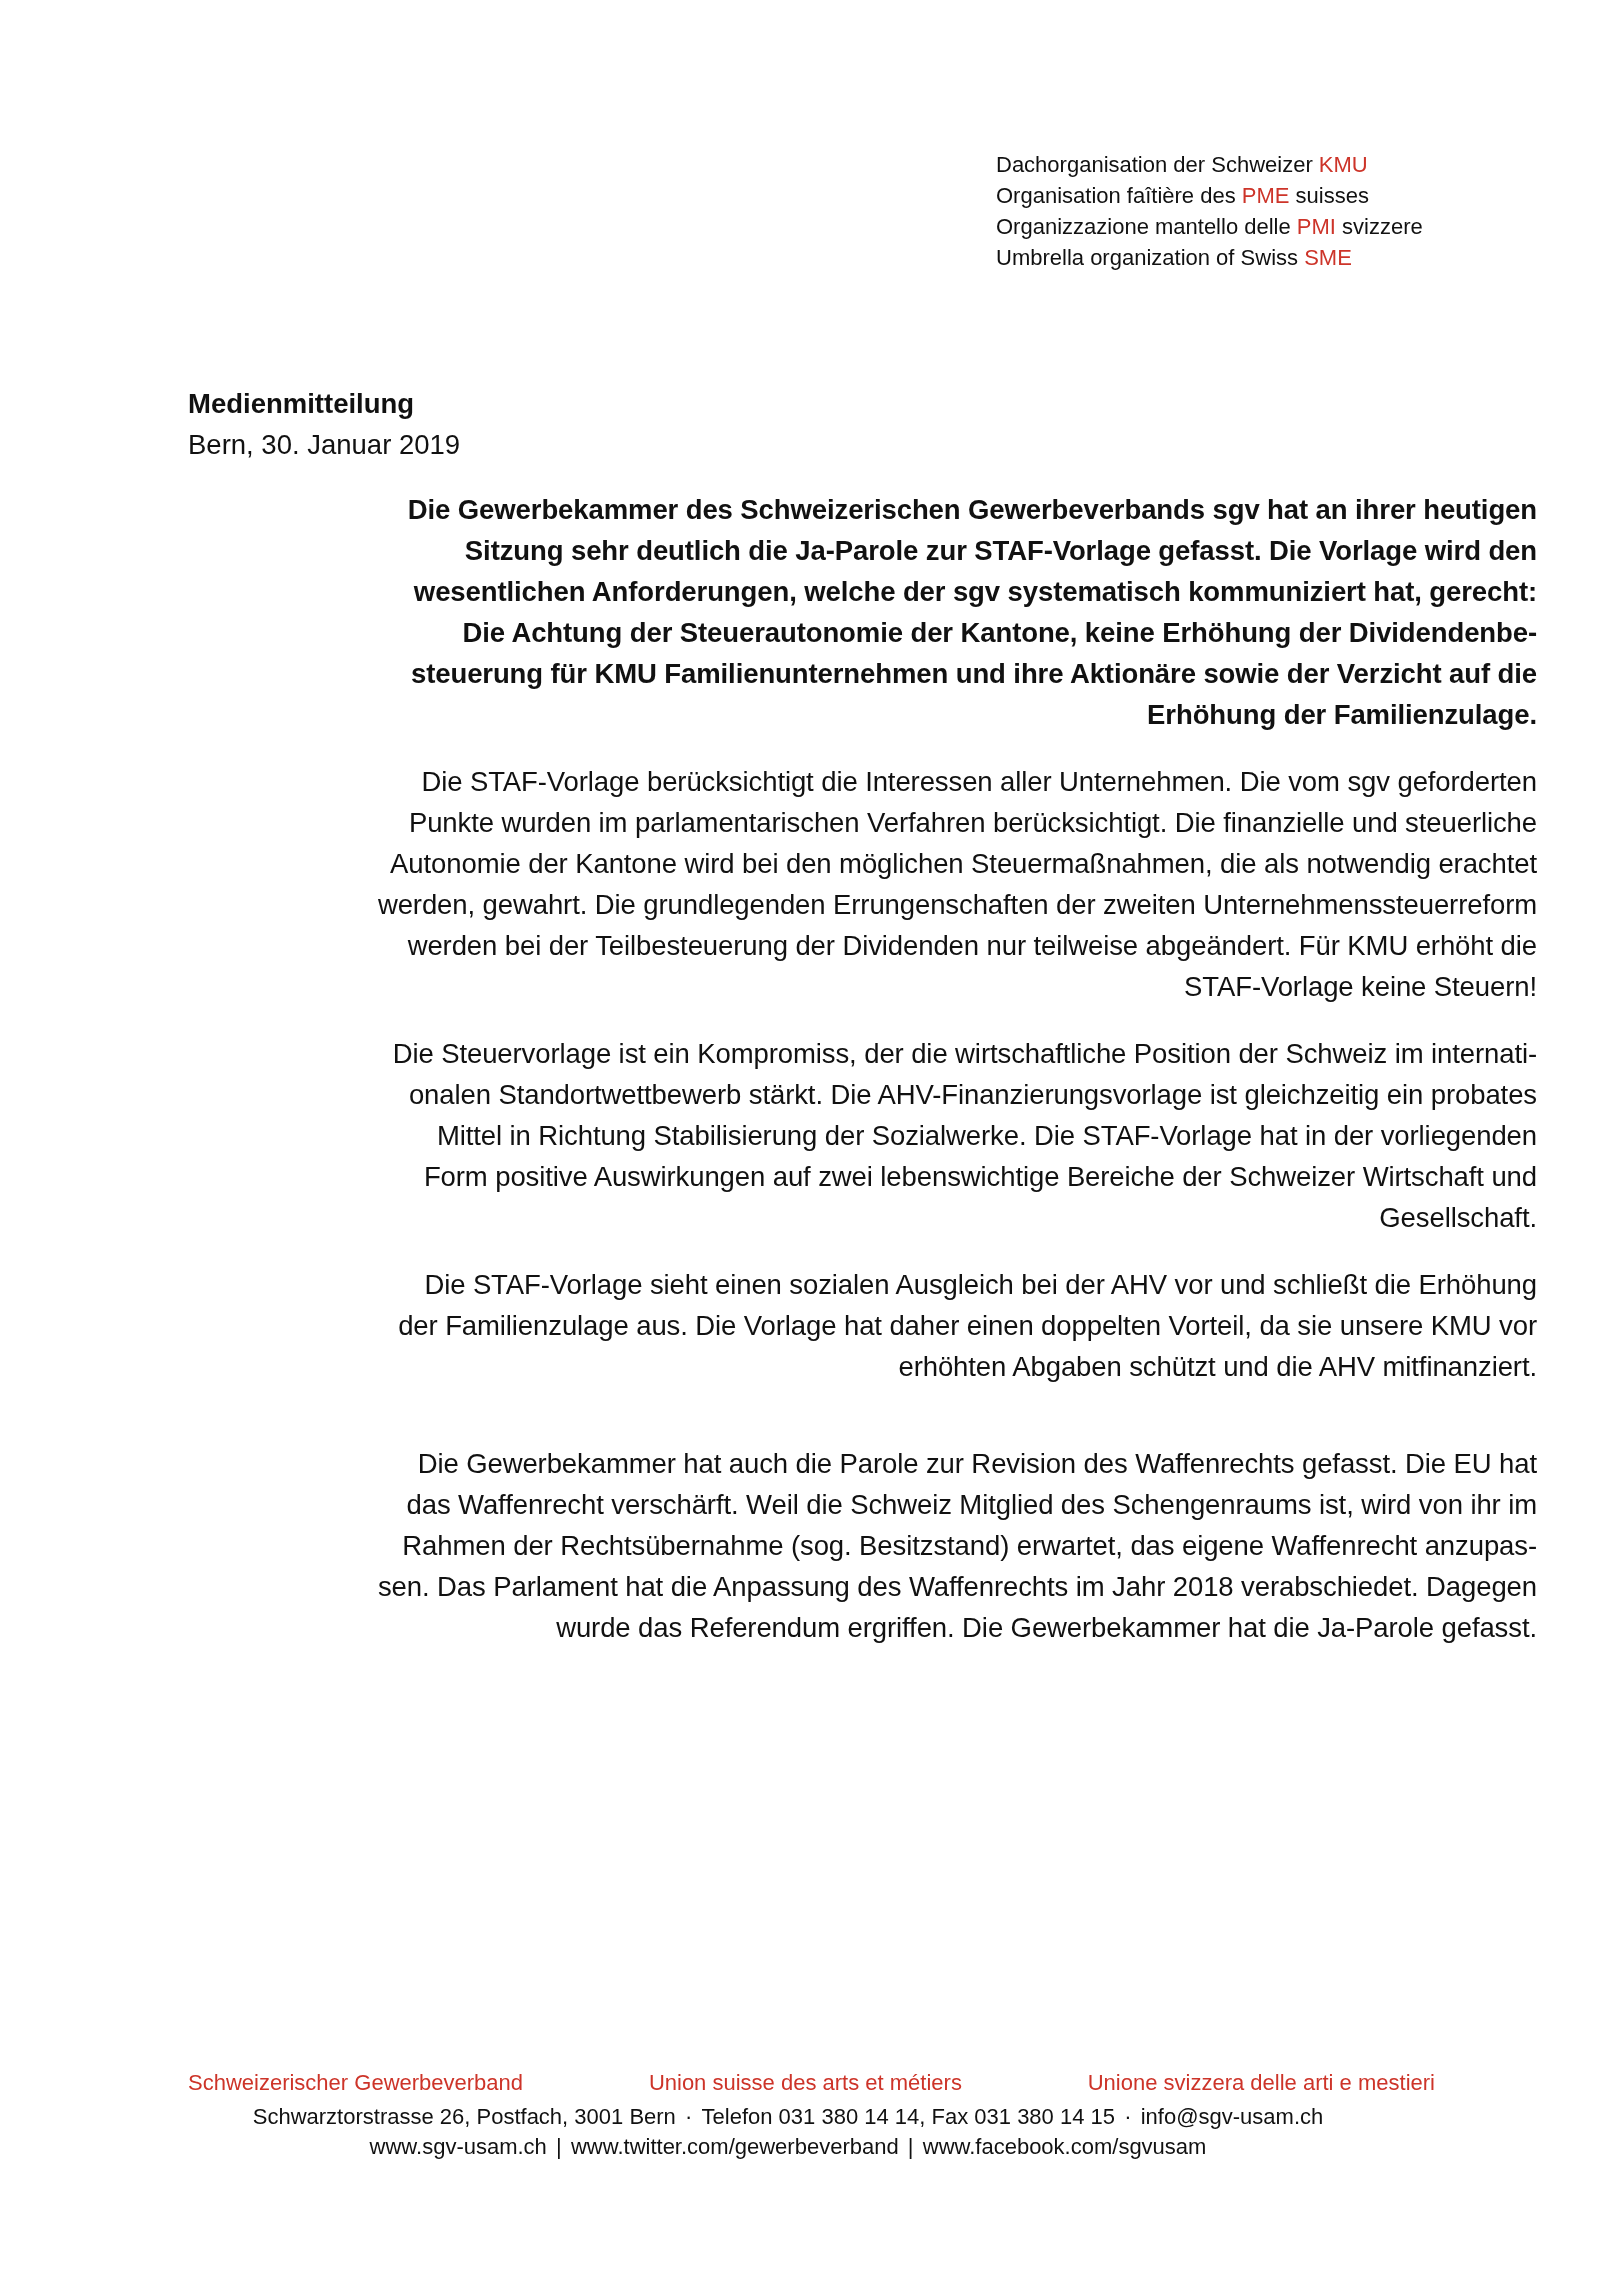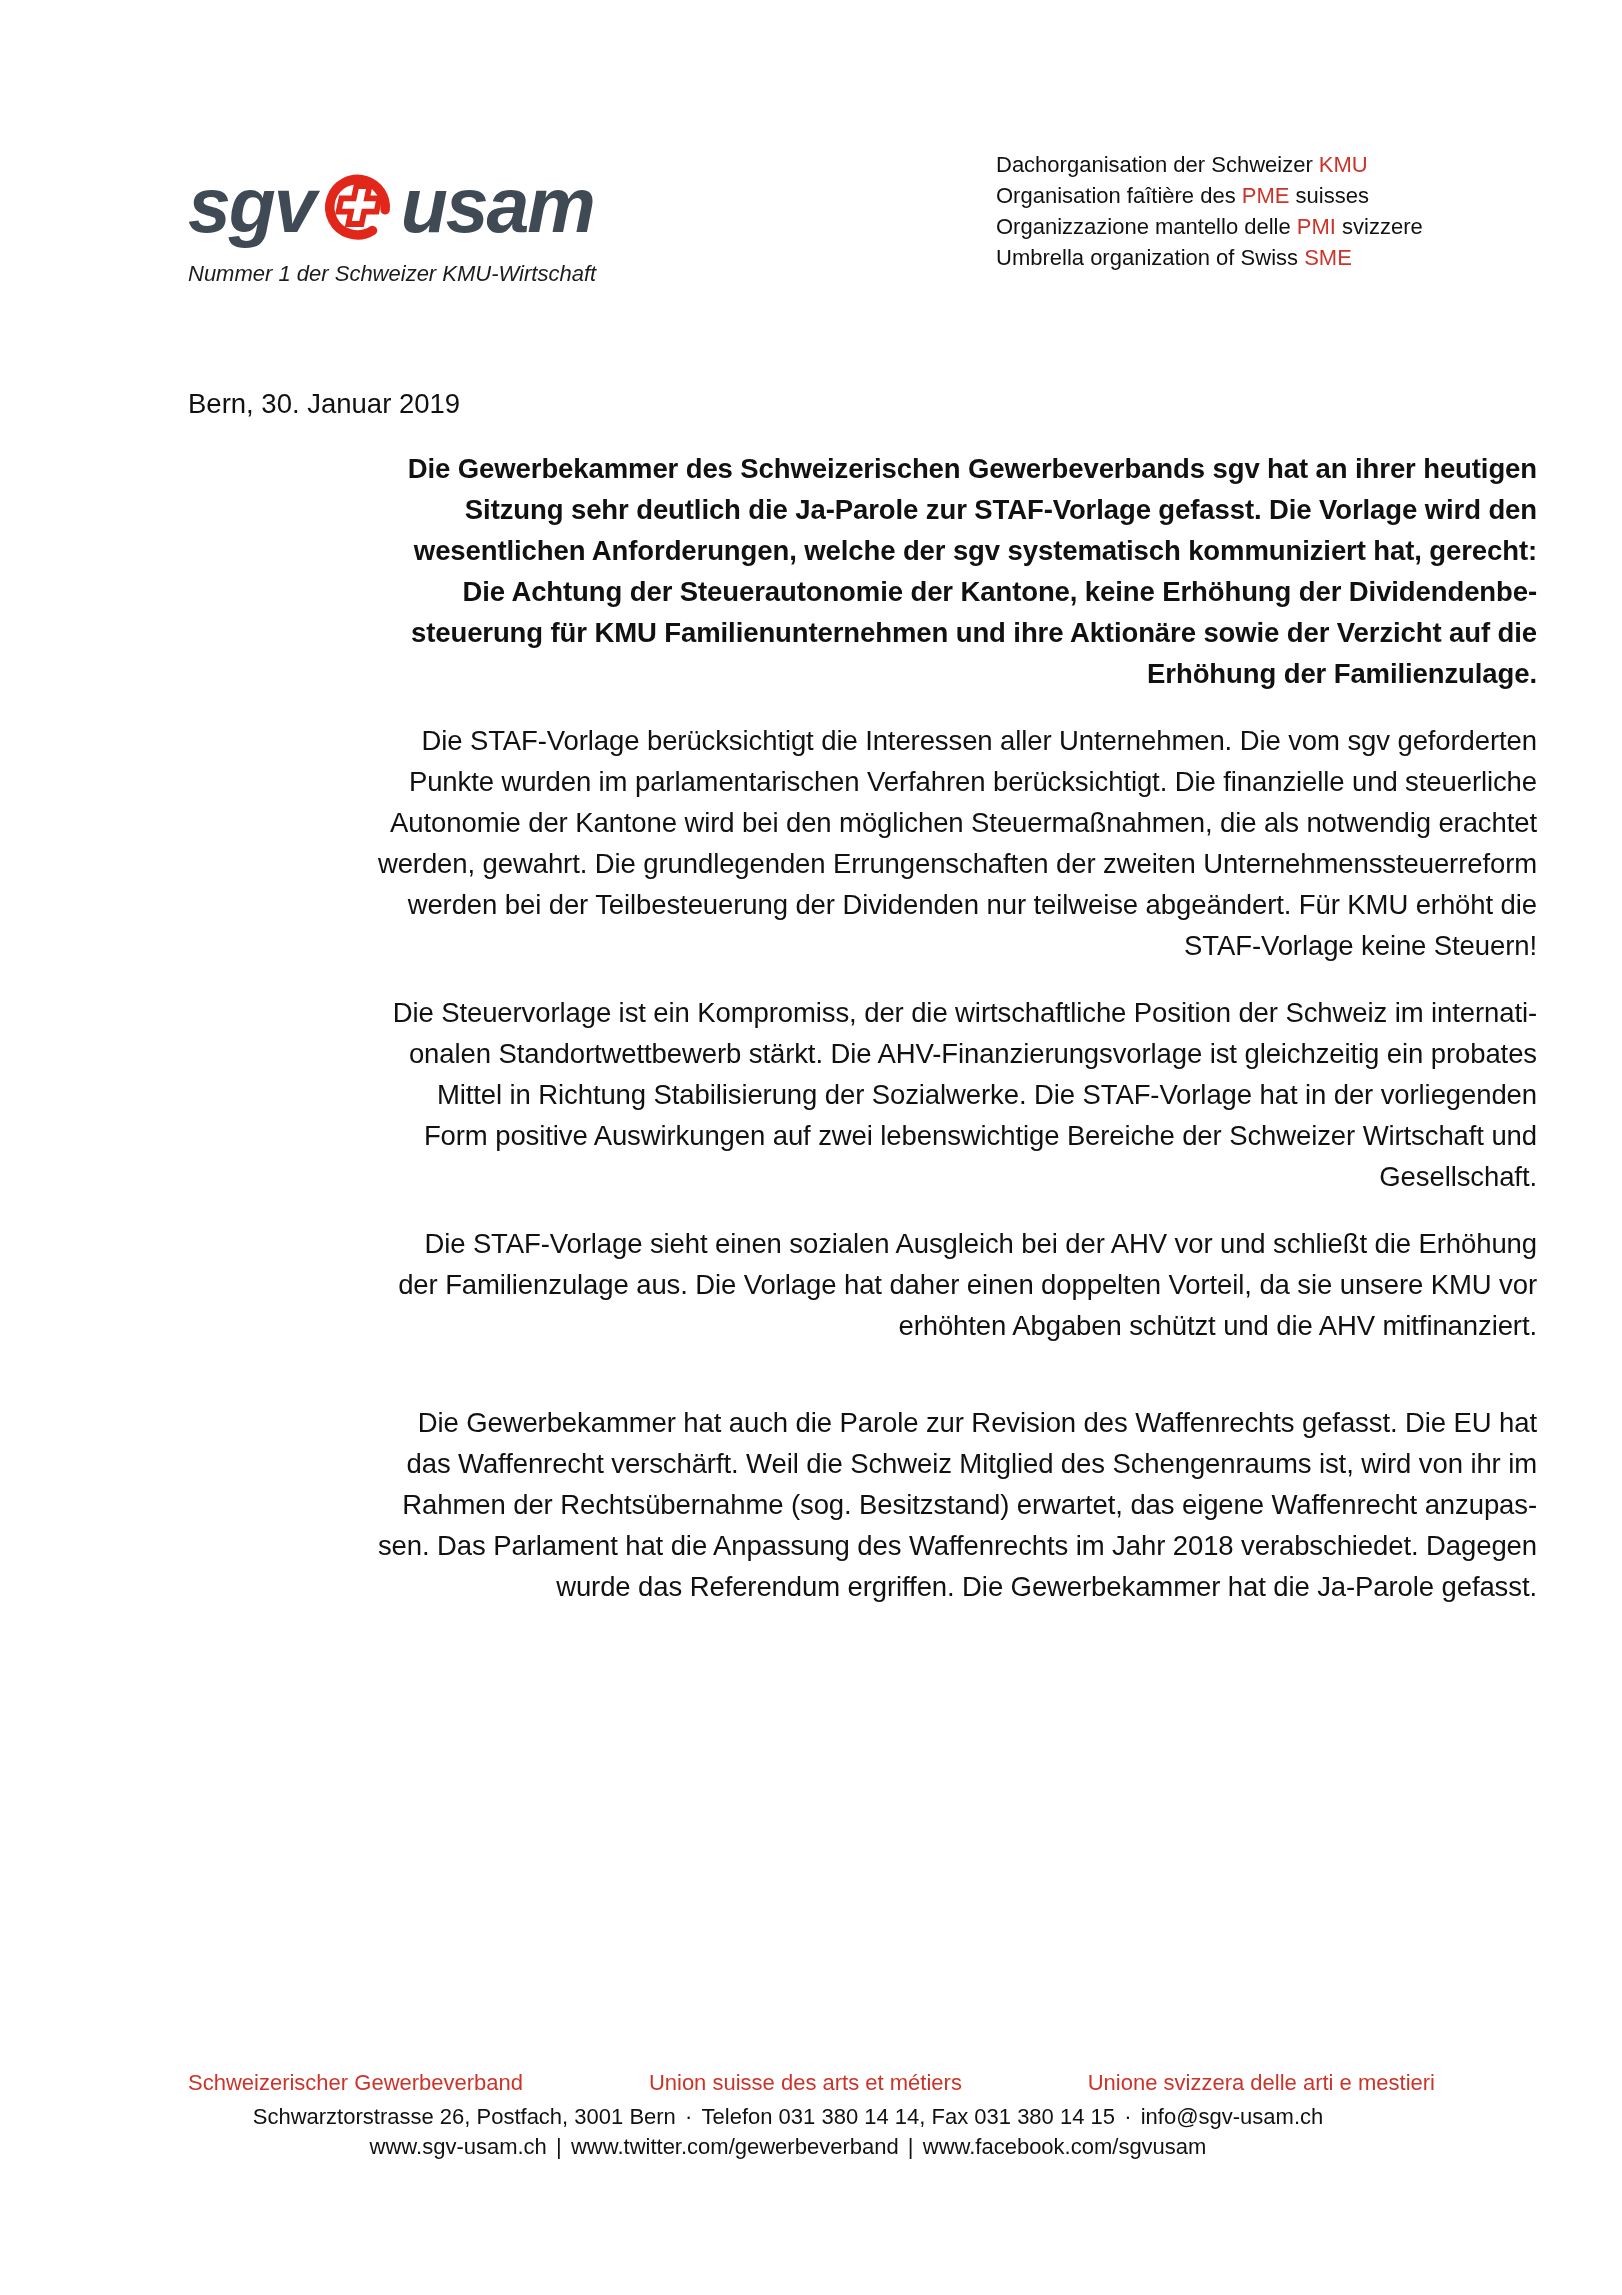--- a/index.html
+++ b/index.html
@@ -63,44 +63,30 @@
   .footer-address{top:2102px;}
   .footer-links{top:2132px;}
   .footer-sep{padding:0 9.2px;}
   .footer-link{color:#111;text-decoration:none;}
 </style>
 </head>
 <body>
 
 <div class="page">
 
-  <header class="header">
-    <div class="logo-row">
-      <span class="logo-word">sgv</span>
-      <svg class="logo-mark" viewBox="0 0 100 100" aria-hidden="true">
-        <g transform="rotate(18 50 53)">
-          <circle cx="50" cy="53" r="38" fill="none" stroke="#e2261a" stroke-width="13" stroke-dasharray="204 35" stroke-dashoffset="-26" stroke-linecap="round"></circle>
-        </g>
-        <g transform="translate(52 50) skewX(-12)">
-          <path d="M -9 -26 H 9 V -9 H 26 V 9 H 9 V 26 H -9 V 9 H -26 V -9 H -9 Z" fill="#ffffff" stroke="#e2261a" stroke-width="8"></path>
-        </g>
-      </svg>
-      <span class="logo-word">usam</span>
-    </div>
-    <div class="tagline">Nummer 1 der Schweizer KMU-Wirtschaft</div>
-  </header>
 
   <aside class="org-block">
     <div class="org-line"><span>Dachorganisation der Schweizer </span><span class="accent">KMU</span><span></span></div>
     <div class="org-line"><span>Organisation faîtière des </span><span class="accent">PME</span><span> suisses</span></div>
     <div class="org-line"><span>Organizzazione mantello delle </span><span class="accent">PMI</span><span> svizzere</span></div>
     <div class="org-line"><span>Umbrella organization of Swiss </span><span class="accent">SME</span><span></span></div>
   </aside>
 
   <main class="main">
+    <div class="doc-type">Medienmitteilung</div>
     <div class="dateline">Bern, 30. Januar 2019</div>
 
 
     <p class="para lead">Die Gewerbekammer des Schweizerischen Gewerbeverbands sgv hat an ihrer heutigen
 Sitzung sehr deutlich die Ja-Parole zur STAF-Vorlage gefasst. Die Vorlage wird den
 wesentlichen Anforderungen, welche der sgv systematisch kommuniziert hat, gerecht:
 Die Achtung der Steuerautonomie der Kantone, keine Erhöhung der Dividendenbe-
 steuerung für KMU Familienunternehmen und ihre Aktionäre sowie der Verzicht auf die
 Erhöhung der Familienzulage.</p>
     <p class="para">Die STAF-Vorlage berücksichtigt die Interessen aller Unternehmen. Die vom sgv geforderten

